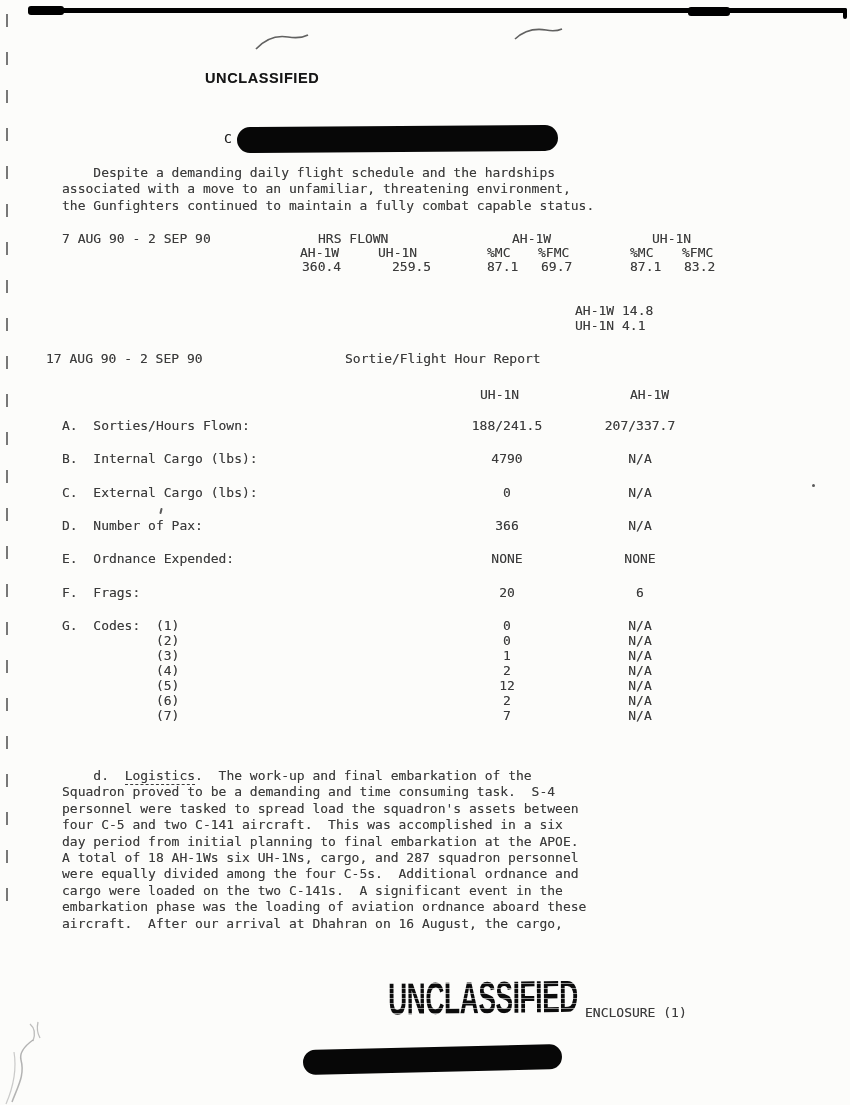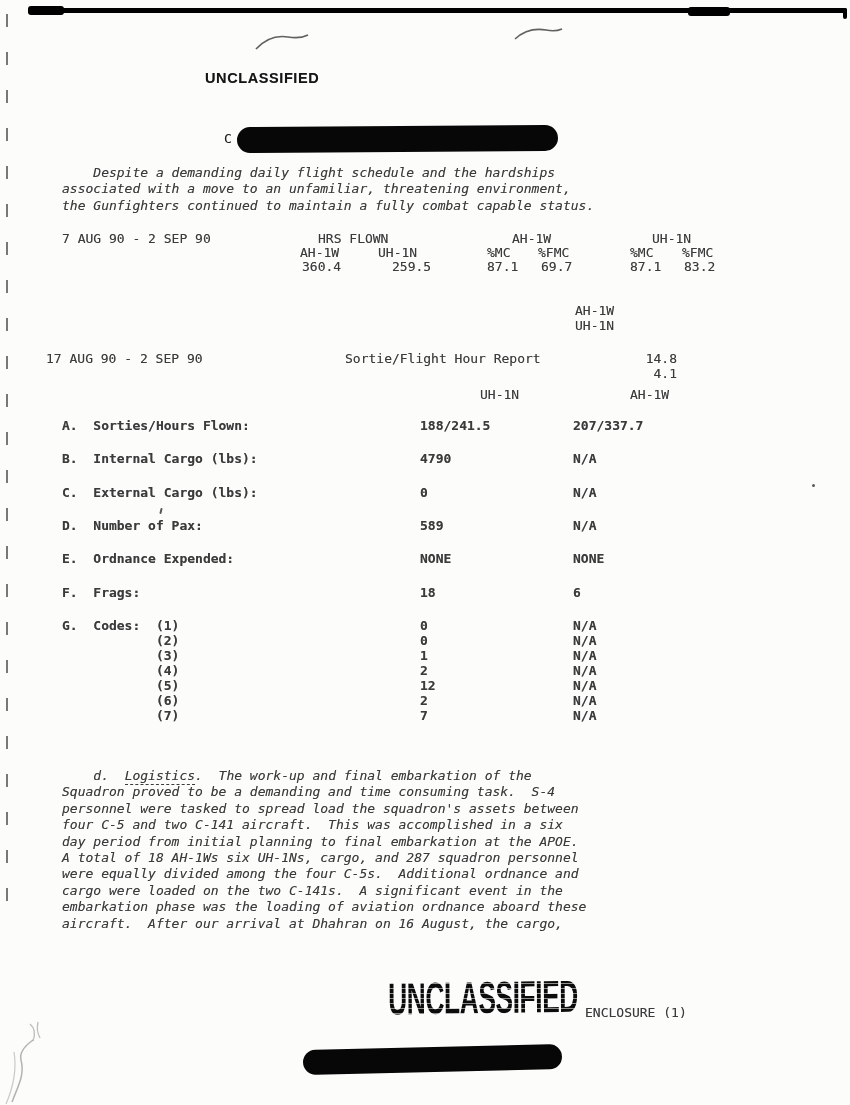--- a/index.html
+++ b/index.html
@@ -4,36 +4,36 @@
 <style>
   html, body { margin: 0; padding: 0; background: #ffffff; }
   #page {
     position: relative; width: 850px; height: 1105px;
     background: #fcfcfa; overflow: hidden;
     font-family: "DejaVu Sans Mono", monospace;
     font-size: 13px; color: #3b3b3b;
     text-shadow: 0 0 .5px rgba(70,70,70,.5);
   }
   .tw { position: absolute; white-space: pre; }
-  .block { position: absolute; white-space: pre; line-height: 16.4px; font-style: italic; }
+  .block { position: absolute; white-space: pre; line-height: 16.4px; }
   .sans { font-family: "Liberation Sans", "DejaVu Sans", sans-serif; }
   .redaction { position: absolute; background: #070707; }
   #redact-title { left: 237px; top: 126px; width: 321px; height: 26px; border-radius: 13px; transform: rotate(-0.4deg); }
   #redact-bottom { left: 303px; top: 1047px; width: 259px; height: 25px; border-radius: 13px; transform: rotate(-1.3deg); }
   #edge-top { position: absolute; left: 28px; top: 8px; width: 819px; height: 5px; background: #000; border-radius: 2px; }
   .edge-blob { position: absolute; background: #000; border-radius: 3px; }
   #edge-left {
     position: absolute; left: 6px; top: 14px; width: 2px; height: 905px; opacity: .7;
     background: repeating-linear-gradient(180deg, #3f3f3f 0 13px, transparent 13px 38px);
   }
-  .row { position: absolute; left: 62px; width: 660px; height: 17px; font-weight: bold; }
+  .row { position: absolute; left: 62px; width: 660px; height: 17px; }
   .row .rl  { position: absolute; left: 0; top: 0; white-space: pre; }
-  .row .rc1 { position: absolute; left: 358px; top: 0; width: 134px; text-align: left; }
-  .row .rc2 { position: absolute; left: 511px; top: 0; width: 134px; }
-  .right-box { text-align: right; margin-top: 48px; }
+  .row .rc1 { position: absolute; left: 378px; top: 0; width: 134px; text-align: center; }
+  .row .rc2 { position: absolute; left: 511px; top: 0; width: 134px; text-align: center; }
+  .right-box { text-align: left; }
   .u { border-bottom: 1.5px dashed #3b3b3b; padding-bottom: 1px; }
   #stamp { position: absolute; left: 388px; top: 974px; width: 195px; height: 54px; }
   #stamp .stamp-text {
     font-family: "Liberation Sans", sans-serif; font-weight: 700; font-size: 30px;
     letter-spacing: -0.5px; color: #0c0c0c; white-space: nowrap;
     transform: scale(0.88, 1.5) rotate(-0.5deg); transform-origin: 0 0;
     text-shadow: none;
   }
   #stamp .distress {
     position: absolute; left: -5px; top: -3px; width: 205px; height: 58px;
@@ -110,31 +110,31 @@
       <span class="rc1">4790</span>
       <span class="rc2">N/A</span>
     </div>
   <div class="row" style="top:485px">
       <span class="rl">C.  External Cargo (lbs):</span>
       <span class="rc1">0</span>
       <span class="rc2">N/A</span>
     </div>
   <div class="row" style="top:518px">
       <span class="rl">D.  Number of Pax:</span>
-      <span class="rc1">589</span>
+      <span class="rc1">366</span>
       <span class="rc2">N/A</span>
     </div>
   <div class="row" style="top:551px">
       <span class="rl">E.  Ordnance Expended:</span>
       <span class="rc1">NONE</span>
       <span class="rc2">NONE</span>
     </div>
   <div class="row" style="top:585px">
       <span class="rl">F.  Frags:</span>
-      <span class="rc1">18</span>
+      <span class="rc1">20</span>
       <span class="rc2">6</span>
     </div>
 
   <div class="row" style="top:618px">
       <span class="rl">G.  Codes:  (1)</span>
       <span class="rc1">0</span>
       <span class="rc2">N/A</span>
     </div>
   <div class="row" style="top:633px">
       <span class="rl">            (2)</span>

